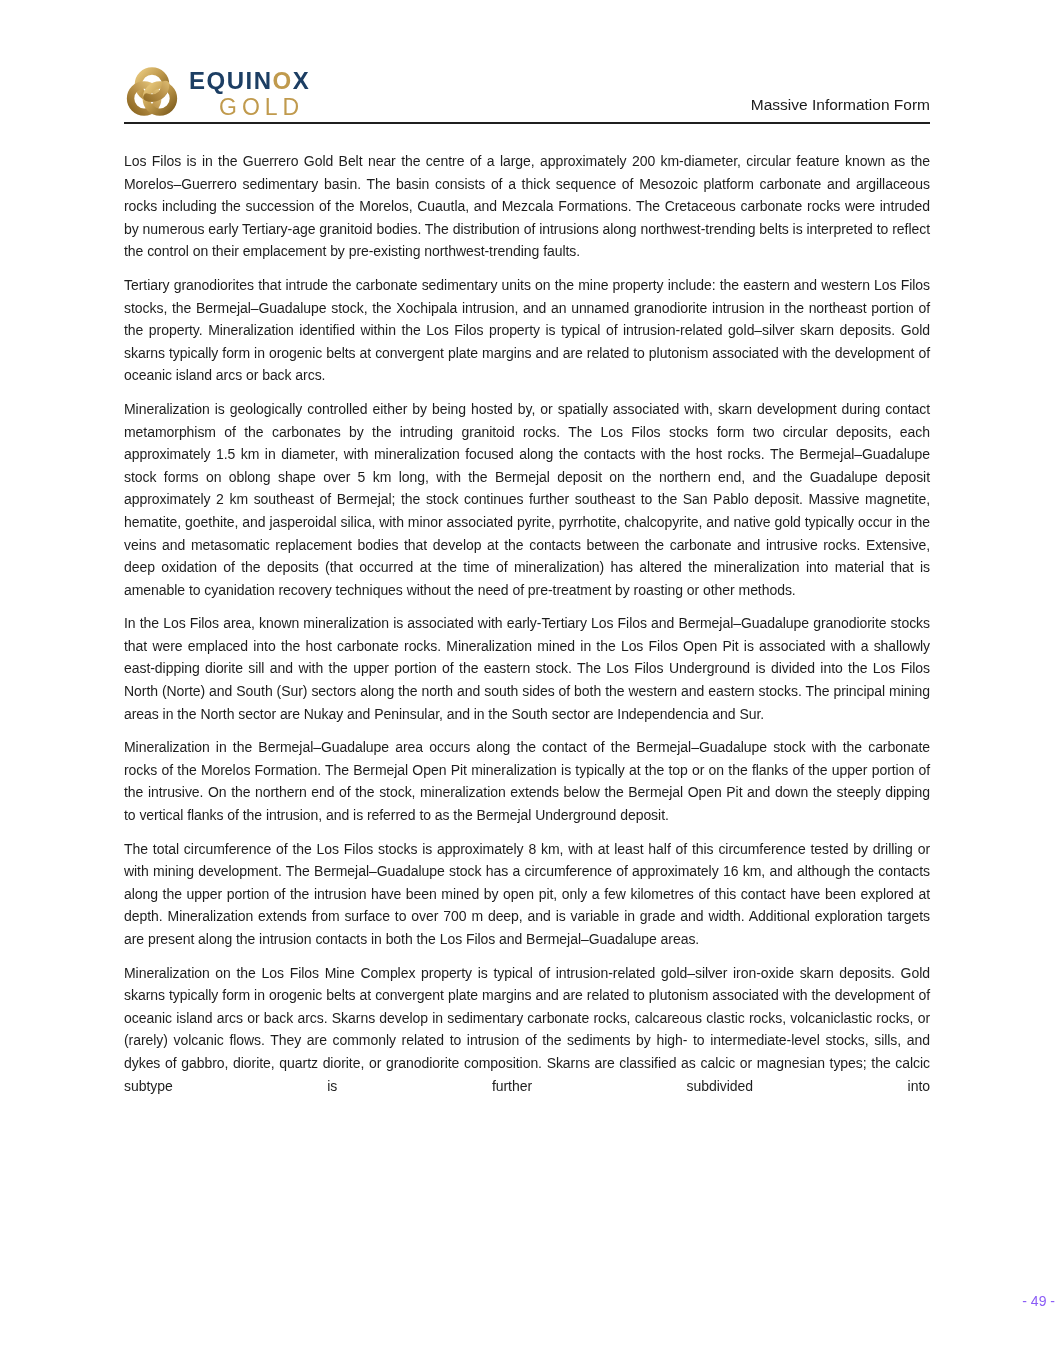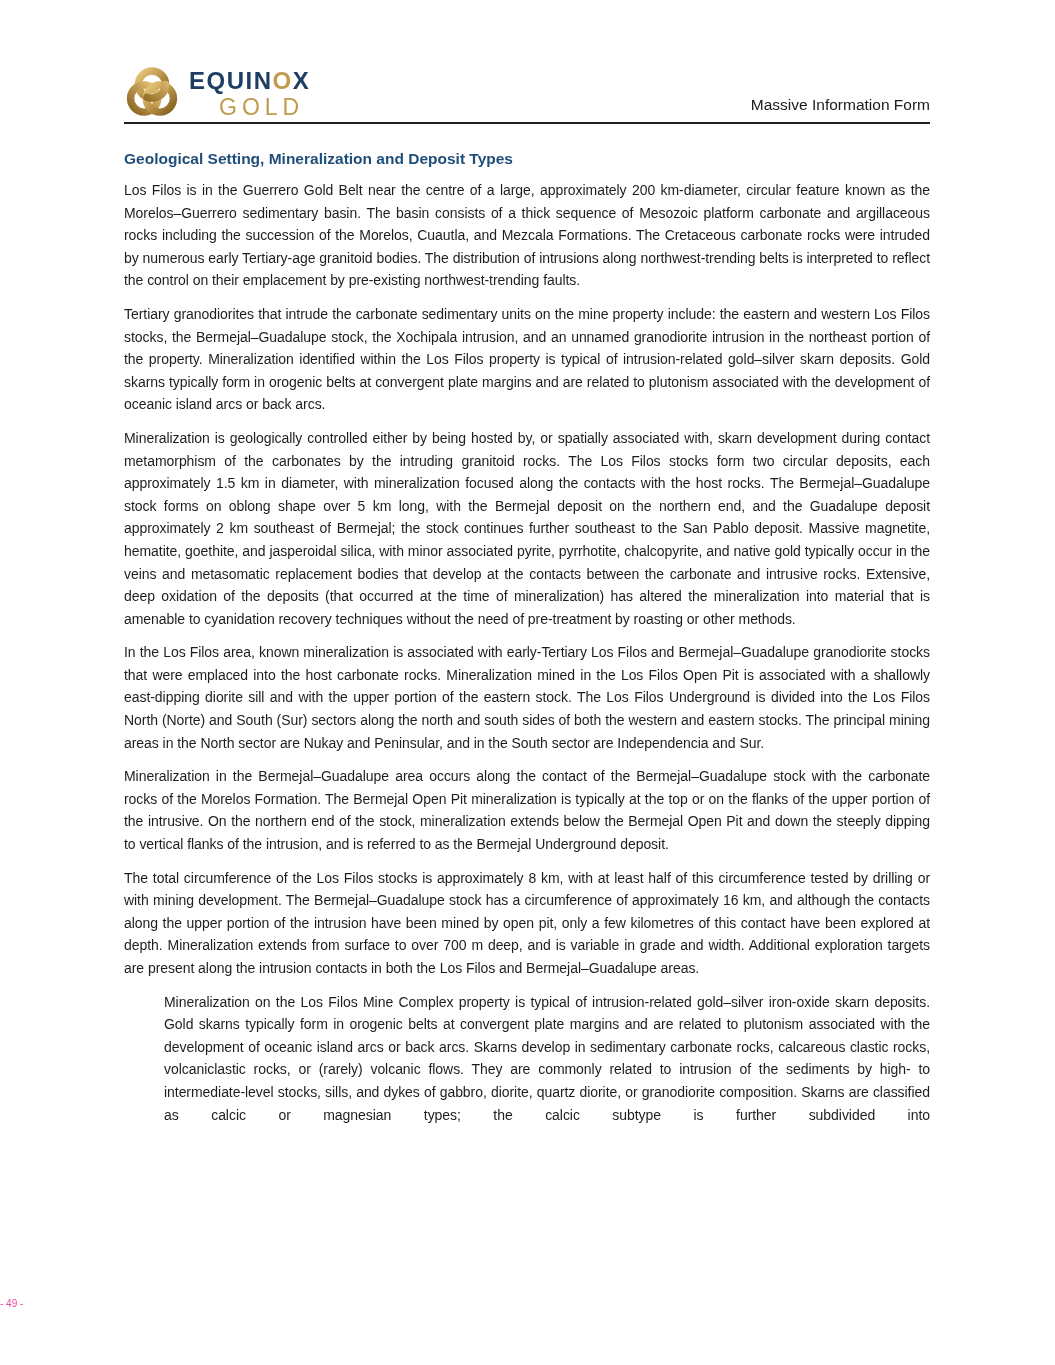--- a/index.html
+++ b/index.html
@@ -75,30 +75,29 @@
   .para {
     font-size: 14px;
     line-height: 22.6px;
     text-align: justify;
     letter-spacing: -0.05px;
     margin: 11px 0 0 0;
     color: var(--body-text, #1d1d1d);
   }
   .para.continued {
     text-align-last: justify;
-    margin-left: 40px;
   }
   .footer {
     position: absolute;
     left: 0;
     right: 0;
     bottom: 56px;
-    text-align: left;
-    font-size: 10px;
-    color: #ec4899;
+    text-align: right;
+    font-size: 14px;
+    color: #8b5cf6;
   }
 </style>
 </head>
 <body>
 
 <div class="page">
 
   <div class="header">
     <div class="logo">
       <span class="logo-icon">
@@ -125,21 +124,20 @@
       </span>
       <div class="logo-text">
         <div class="logo-line1"><span>EQUIN</span><span class="gold-letter">O</span><span>X</span></div>
         <div class="logo-line2">GOLD</div>
       </div>
     </div>
     <div class="doc-title">Massive Information Form</div>
   </div>
 
   <div class="body-main">
-    <h1 class="section-heading">Geological Setting, Mineralization and Deposit Types</h1>
     <p class="para">Los Filos is in the Guerrero Gold Belt near the centre of a large, approximately 200 km-diameter, circular feature known as the Morelos–Guerrero sedimentary basin. The basin consists of a thick sequence of Mesozoic platform carbonate and argillaceous rocks including the succession of the Morelos, Cuautla, and Mezcala Formations. The Cretaceous carbonate rocks were intruded by numerous early Tertiary-age granitoid bodies. The distribution of intrusions along northwest-trending belts is interpreted to reflect the control on their emplacement by pre-existing northwest-trending faults.</p>
     <p class="para">Tertiary granodiorites that intrude the carbonate sedimentary units on the mine property include: the eastern and western Los Filos stocks, the Bermejal–Guadalupe stock, the Xochipala intrusion, and an unnamed granodiorite intrusion in the northeast portion of the property. Mineralization identified within the Los Filos property is typical of intrusion-related gold–silver skarn deposits. Gold skarns typically form in orogenic belts at convergent plate margins and are related to plutonism associated with the development of oceanic island arcs or back arcs.</p>
     <p class="para">Mineralization is geologically controlled either by being hosted by, or spatially associated with, skarn development during contact metamorphism of the carbonates by the intruding granitoid rocks. The Los Filos stocks form two circular deposits, each approximately 1.5 km in diameter, with mineralization focused along the contacts with the host rocks. The Bermejal–Guadalupe stock forms on oblong shape over 5 km long, with the Bermejal deposit on the northern end, and the Guadalupe deposit approximately 2 km southeast of Bermejal; the stock continues further southeast to the San Pablo deposit. Massive magnetite, hematite, goethite, and jasperoidal silica, with minor associated pyrite, pyrrhotite, chalcopyrite, and native gold typically occur in the veins and metasomatic replacement bodies that develop at the contacts between the carbonate and intrusive rocks. Extensive, deep oxidation of the deposits (that occurred at the time of mineralization) has altered the mineralization into material that is amenable to cyanidation recovery techniques without the need of pre-treatment by roasting or other methods.</p>
     <p class="para">In the Los Filos area, known mineralization is associated with early-Tertiary Los Filos and Bermejal–Guadalupe granodiorite stocks that were emplaced into the host carbonate rocks. Mineralization mined in the Los Filos Open Pit is associated with a shallowly east-dipping diorite sill and with the upper portion of the eastern stock. The Los Filos Underground is divided into the Los Filos North (Norte) and South (Sur) sectors along the north and south sides of both the western and eastern stocks. The principal mining areas in the North sector are Nukay and Peninsular, and in the South sector are Independencia and Sur.</p>
     <p class="para">Mineralization in the Bermejal–Guadalupe area occurs along the contact of the Bermejal–Guadalupe stock with the carbonate rocks of the Morelos Formation. The Bermejal Open Pit mineralization is typically at the top or on the flanks of the upper portion of the intrusive. On the northern end of the stock, mineralization extends below the Bermejal Open Pit and down the steeply dipping to vertical flanks of the intrusion, and is referred to as the Bermejal Underground deposit.</p>
     <p class="para">The total circumference of the Los Filos stocks is approximately 8 km, with at least half of this circumference tested by drilling or with mining development. The Bermejal–Guadalupe stock has a circumference of approximately 16 km, and although the contacts along the upper portion of the intrusion have been mined by open pit, only a few kilometres of this contact have been explored at depth. Mineralization extends from surface to over 700 m deep, and is variable in grade and width. Additional exploration targets are present along the intrusion contacts in both the Los Filos and Bermejal–Guadalupe areas.</p>
     <p class="para continued">Mineralization on the Los Filos Mine Complex property is typical of intrusion-related gold–silver iron-oxide skarn deposits. Gold skarns typically form in orogenic belts at convergent plate margins and are related to plutonism associated with the development of oceanic island arcs or back arcs. Skarns develop in sedimentary carbonate rocks, calcareous clastic rocks, volcaniclastic rocks, or (rarely) volcanic flows. They are commonly related to intrusion of the sediments by high- to intermediate-level stocks, sills, and dykes of gabbro, diorite, quartz diorite, or granodiorite composition. Skarns are classified as calcic or magnesian types; the calcic subtype is further subdivided into</p>
   </div>
 
   <div class="footer">

